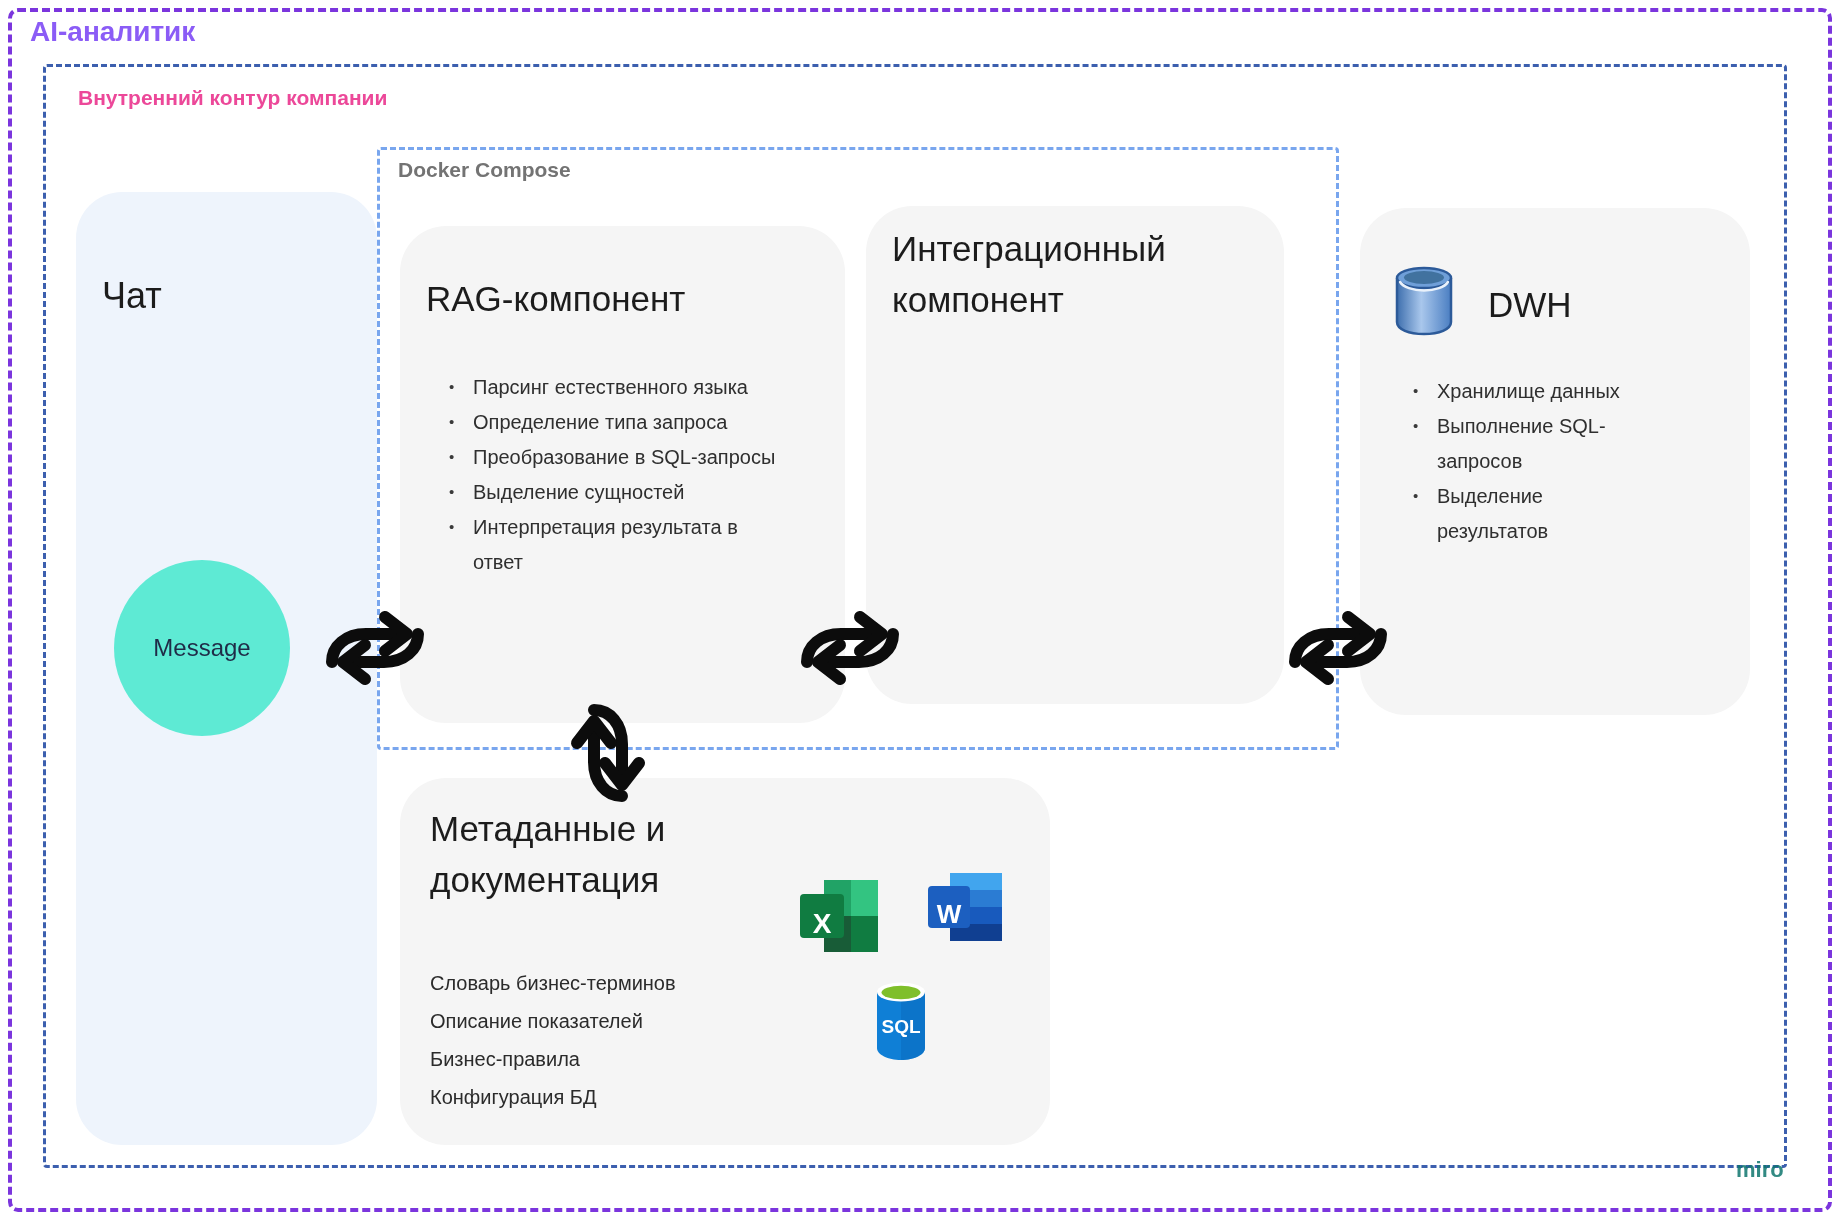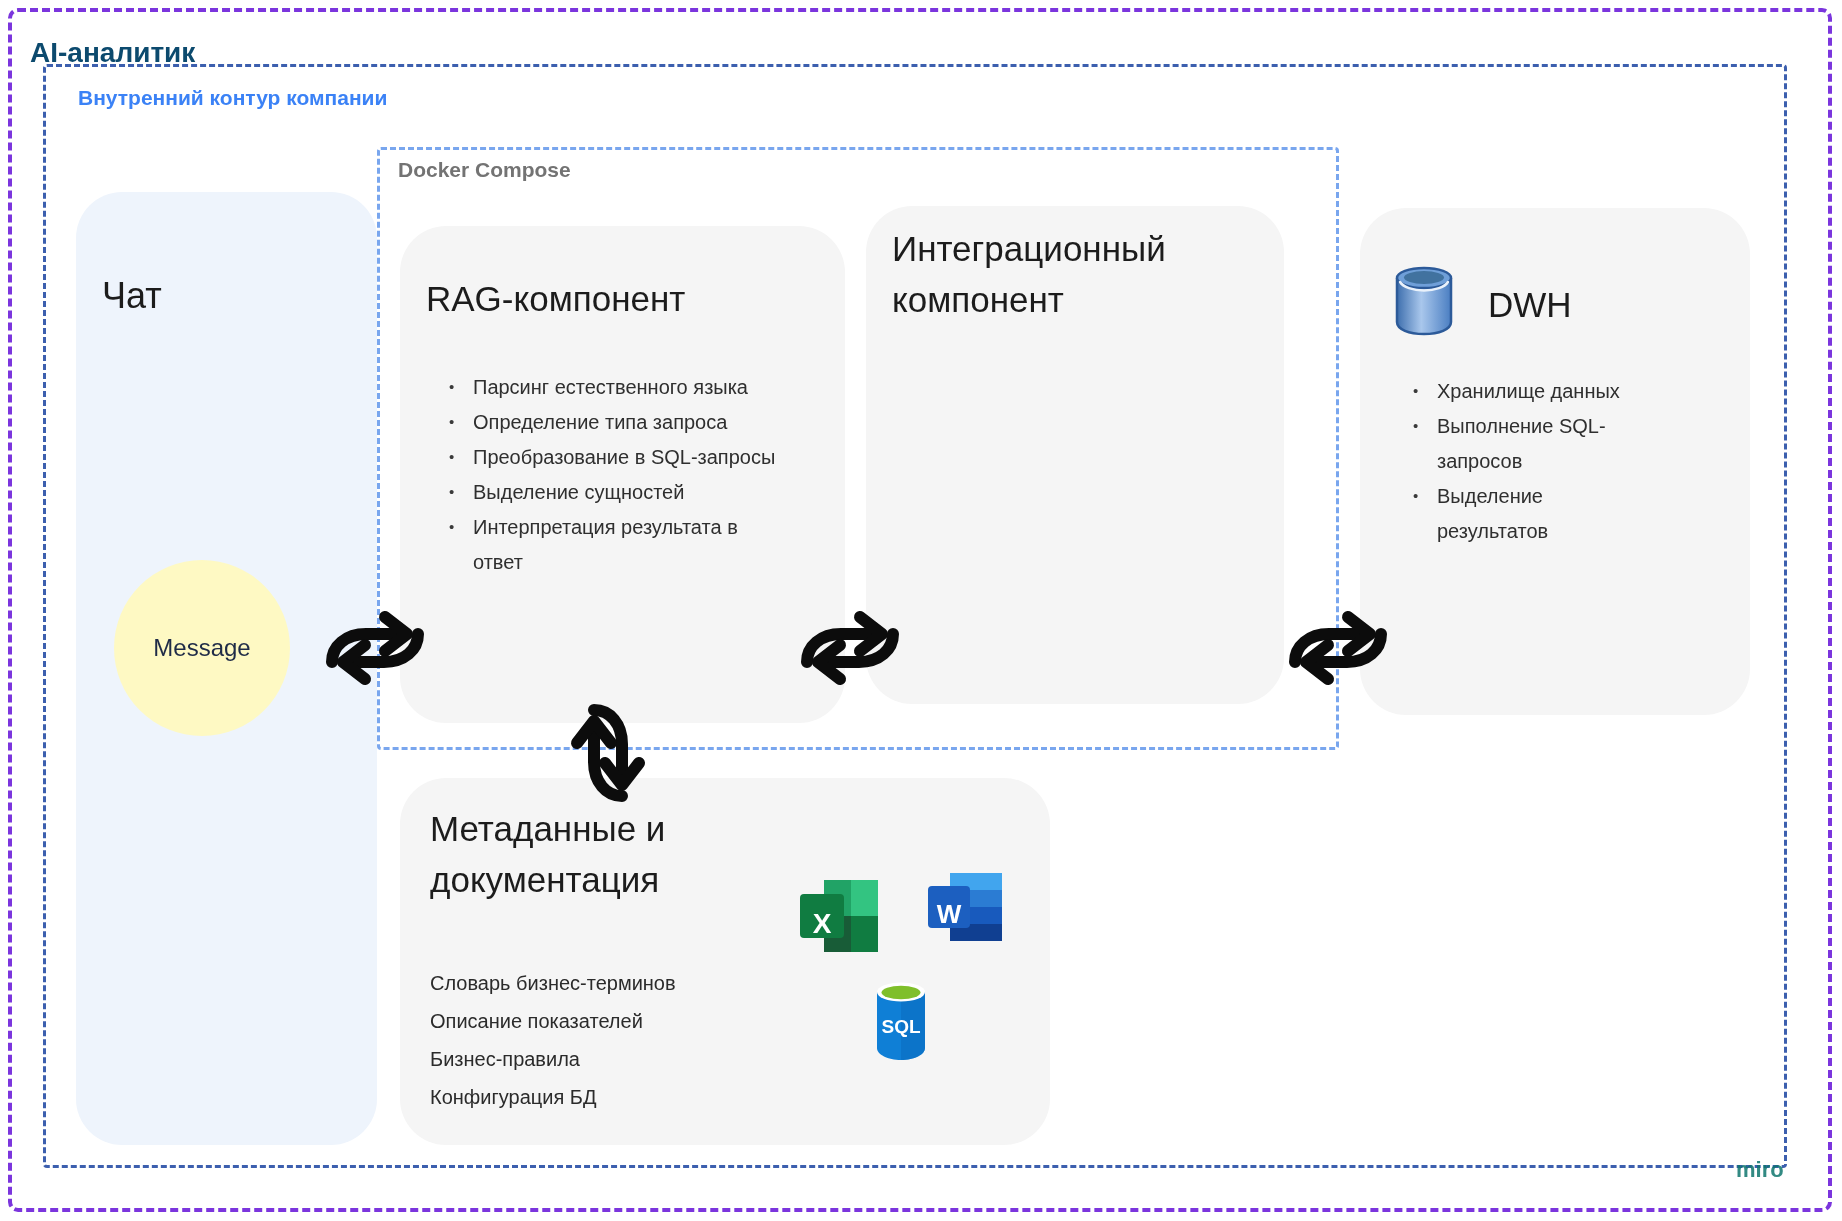--- a/index.html
+++ b/index.html
@@ -6,22 +6,22 @@
   .stage{
     position:relative;width:1842px;height:1221px;background:#ffffff;overflow:hidden;
     font-family:"Liberation Sans","DejaVu Sans",sans-serif;color:#1c1c1c;
   }
   
   .frame{position:absolute;box-sizing:border-box;}
   .frame-outer{left:8px;top:8px;width:1824px;height:1204px;border:4px dashed #7b35dd;border-radius:10px;}
   .frame-inner{left:43px;top:64px;width:1744px;height:1104px;border:3px dashed #3c5fae;border-radius:4px;}
   .frame-docker{left:377px;top:147px;width:962px;height:603px;border:3px dashed #79a6ee;border-radius:4px;}
   .lbl{position:absolute;font-weight:bold;white-space:nowrap;}
-  .lbl-outer{left:30px;top:16px;font-size:28px;color:#0c4a6e;margin-top:21px;}
-  .lbl-inner{left:78px;top:86px;font-size:21px;color:#3b82f6;}
+  .lbl-outer{left:30px;top:16px;font-size:28px;color:#8b5cf6;}
+  .lbl-inner{left:78px;top:86px;font-size:21px;color:#ec4899;}
   .lbl-docker{left:398px;top:158px;font-size:21px;color:#737373;}
   
   .card{position:absolute;background:#f5f5f5;border-radius:46px;}
   .card-chat{left:76px;top:192px;width:281px;height:953px;background:#eef4fc;padding-left:20px;}
   .card-rag{left:400px;top:226px;width:445px;height:497px;}
   .card-int{left:866px;top:206px;width:418px;height:498px;}
   .card-dwh{left:1360px;top:208px;width:390px;height:507px;}
   .card-meta{left:400px;top:778px;width:650px;height:367px;}
   .card-title{position:absolute;font-size:35px;line-height:1.45;color:#1c1c1c;}
   .t-chat{left:26px;top:78px;font-size:36px;}
@@ -33,21 +33,21 @@
   ul.bullets{position:absolute;list-style:none;margin:0;padding:0;font-size:20px;line-height:35px;color:#2f2f2f;}
   ul.bullets li{position:relative;padding-left:27px;}
   ul.bullets li::before{content:"•";position:absolute;left:3px;top:-1px;font-size:15px;color:#3a3a3a;}
   .b-rag{left:46px;top:144px;width:330px;}
   .b-int{left:58px;top:158px;width:265px;}
   .b-dwh{left:50px;top:166px;width:240px;}
   .plain-lines{position:absolute;left:30px;top:186px;font-size:20px;line-height:38px;color:#2b2b2b;}
   
   .msg-node{
     position:absolute;left:114px;top:560px;width:176px;height:176px;border-radius:50%;
-    background:#fef9c3;display:flex;align-items:center;justify-content:center;
+    background:#5eead4;display:flex;align-items:center;justify-content:center;
     font-size:24px;color:#1f2b47;
   }
   
   .arrow{position:absolute;width:112px;height:84px;}
   .a1{left:319px;top:606px;}
   .a2{left:794px;top:606px;}
   .a3{left:1282px;top:606px;}
   .a4{left:552px;top:711px;transform:rotate(90deg);transform-origin:50% 50%;}
   
   .db-icon{position:absolute;left:32px;top:56px;width:64px;height:72px;}

